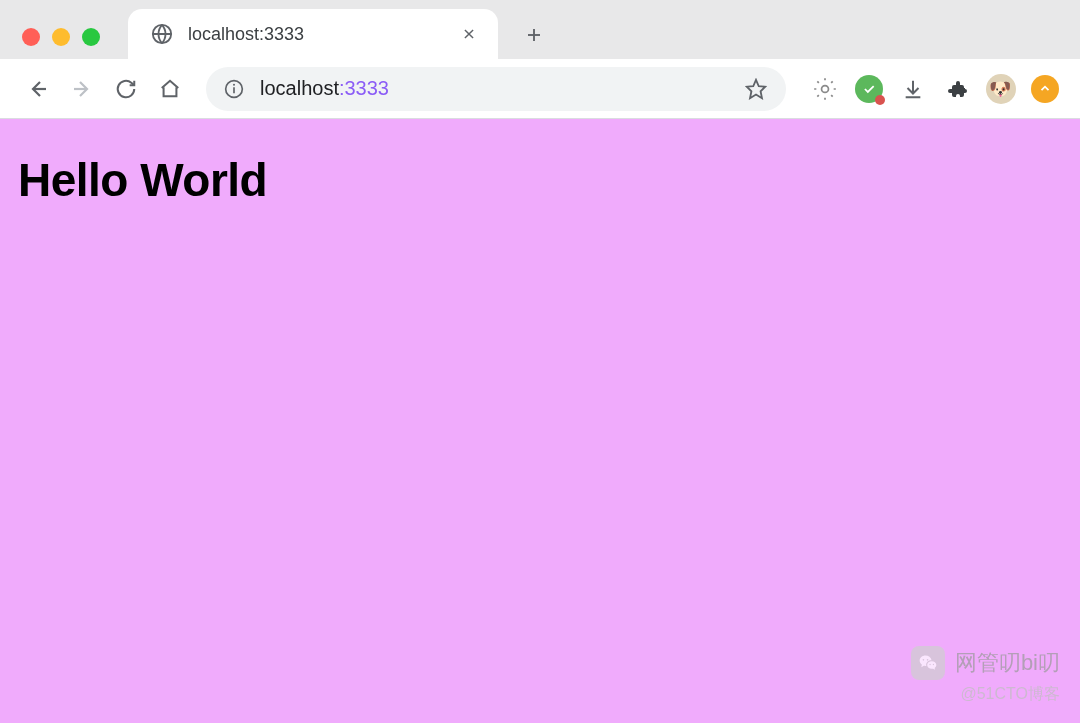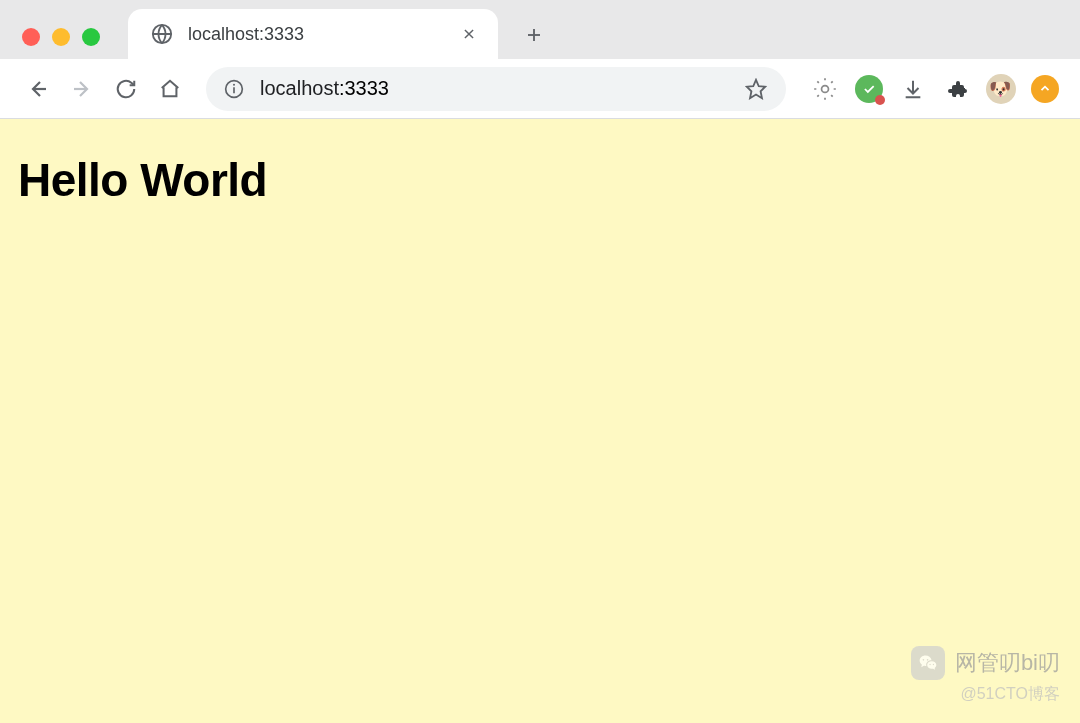--- a/index.html
+++ b/index.html
@@ -126,21 +126,21 @@
       display: flex;
       align-items: center;
       justify-content: center;
       margin-right: 14px;
     }
     .url-text {
       font-size: 20px;
       color: #202124;
     }
     .url-text .url-path {
-      color: #000000;
+      color: #8b5cf6;
     }
     .omnibox .star {
       margin-left: auto;
       width: 28px;
       height: 28px;
       display: flex;
       align-items: center;
       justify-content: center;
       color: #5f6368;
       cursor: pointer;
@@ -182,21 +182,21 @@
       font-size: 18px;
     }
     .ext-orange {
       width: 28px; height: 28px; border-radius: 50%;
       background: #f5a623; color: #fff;
       display: flex; align-items: center; justify-content: center;
     }
 
     
     .page-content {
-      background: #fef9c3;
+      background: #f0abfc;
       height: calc(100% - 119px);
       padding: 34px 18px;
     }
     .page-heading {
       font-size: 46px;
       font-weight: 700;
       color: #000;
       letter-spacing: -0.5px;
     }
 

